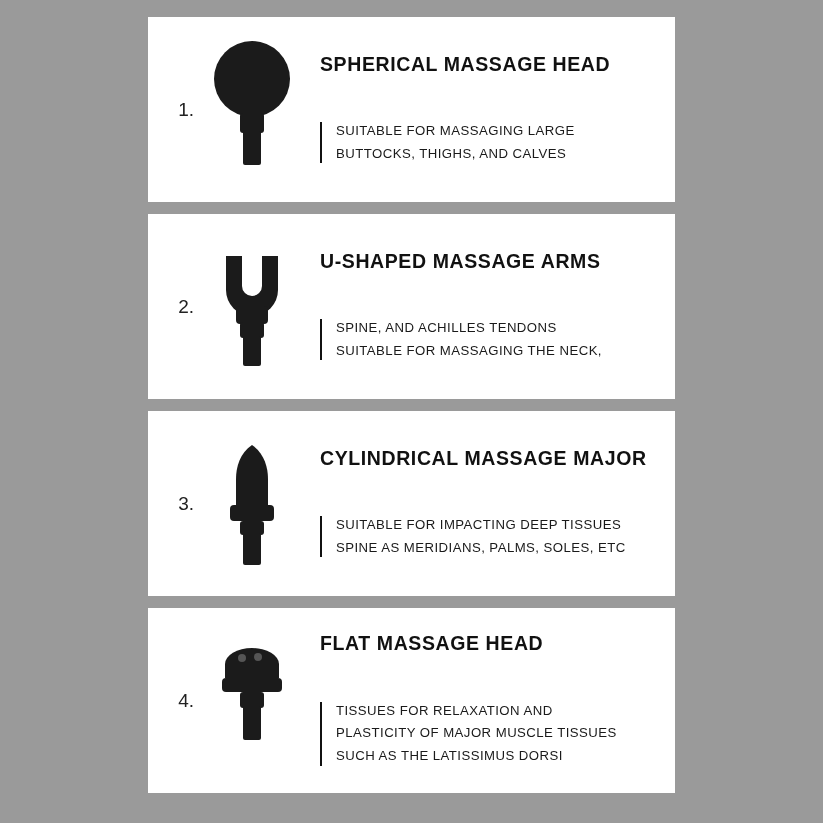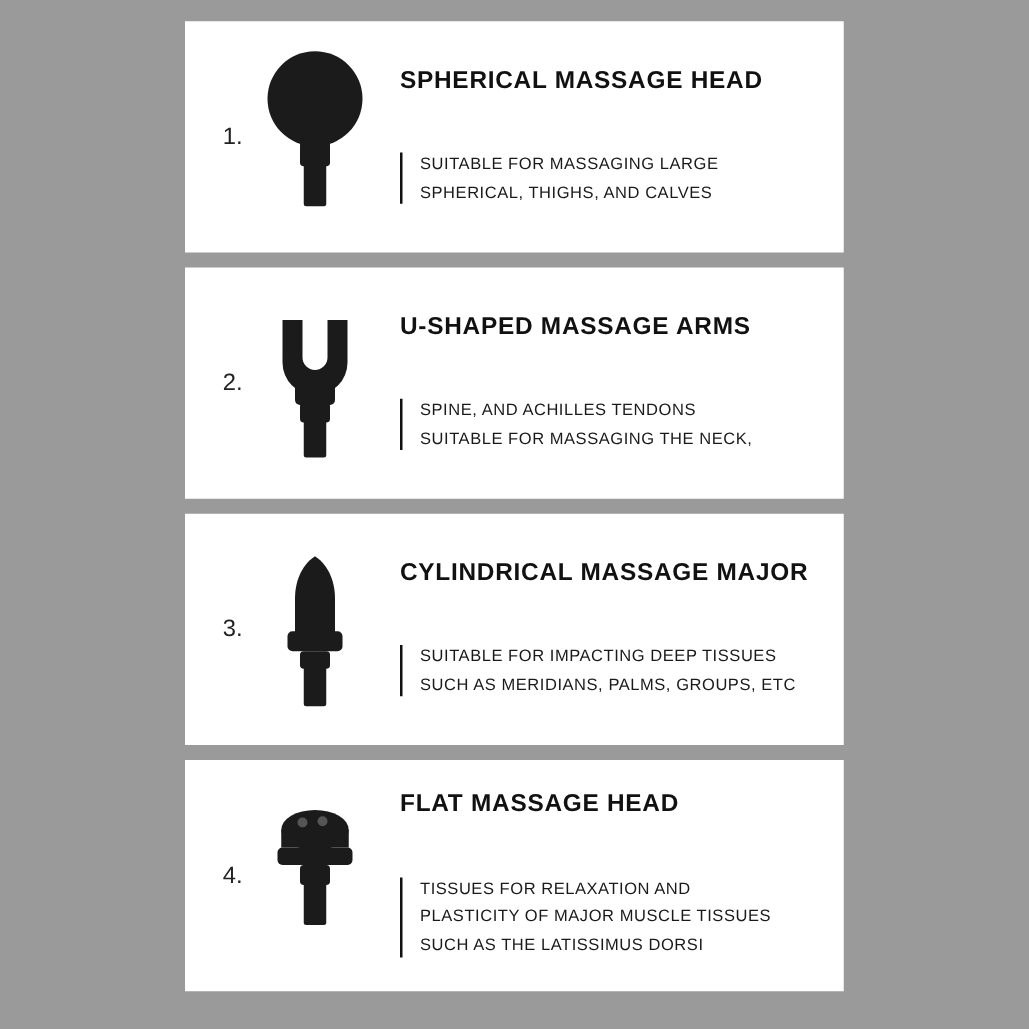--- a/index.html
+++ b/index.html
@@ -115,21 +115,21 @@
         <circle cx="52" cy="46" r="38" fill="#1b1b1b"></circle>
         <rect x="40" y="80" width="24" height="20" rx="3" fill="#1b1b1b"></rect>
         <rect x="43" y="98" width="18" height="34" rx="2" fill="#1b1b1b"></rect>
       </svg>
     </div>
     <div class="txt">
       <div class="title">SPHERICAL MASSAGE HEAD</div>
       <div class="desc-wrap">
         <div class="desc">
           <div>SUITABLE FOR MASSAGING LARGE</div>
-          <div>SPHERICAL,  THIGHS, AND CALVES</div>
+          <div>BUTTOCKS,  THIGHS, AND CALVES</div>
         </div>
       </div>
     </div>
   </div>
 
   <div class="card card-2">
     <div class="num">2.</div>
     <div class="art">
       <svg width="104" height="150" viewBox="0 0 104 150" aria-hidden="true">
         <path d="M26 24 h16 v30 a10 10 0 0 0 20 0 V24 h16 v34 a26 26 0 0 1 -52 0 Z" fill="#1b1b1b"></path>
@@ -157,21 +157,21 @@
         <rect x="30" y="76" width="44" height="16" rx="4" fill="#1b1b1b"></rect>
         <rect x="40" y="92" width="24" height="14" rx="3" fill="#1b1b1b"></rect>
         <rect x="43" y="104" width="18" height="32" rx="2" fill="#1b1b1b"></rect>
       </svg>
     </div>
     <div class="txt">
       <div class="title">CYLINDRICAL MASSAGE MAJOR</div>
       <div class="desc-wrap">
         <div class="desc">
           <div>SUITABLE FOR IMPACTING DEEP TISSUES</div>
-          <div>SUCH AS MERIDIANS, PALMS, GROUPS, ETC</div>
+          <div>SPINE AS MERIDIANS, PALMS, SOLES, ETC</div>
         </div>
       </div>
     </div>
   </div>
 
   <div class="card card-4">
     <div class="num">4.</div>
     <div class="art">
       <svg width="104" height="150" viewBox="0 0 104 150" aria-hidden="true">
         <ellipse cx="52" cy="38" rx="27" ry="16" fill="#1b1b1b"></ellipse>

